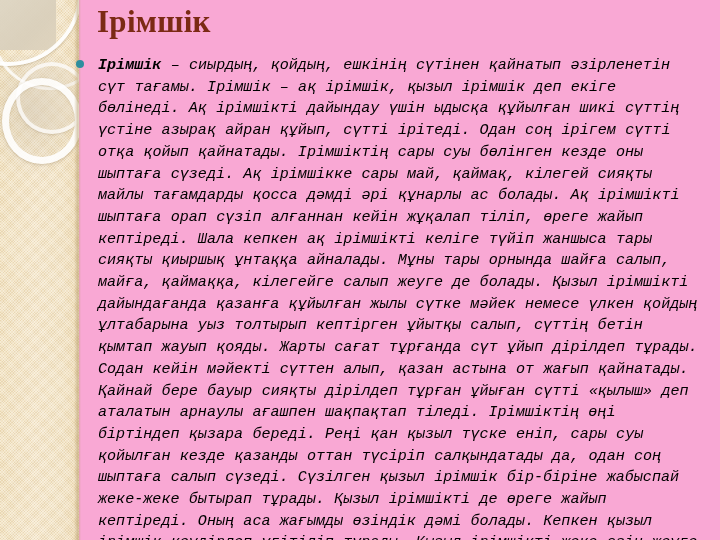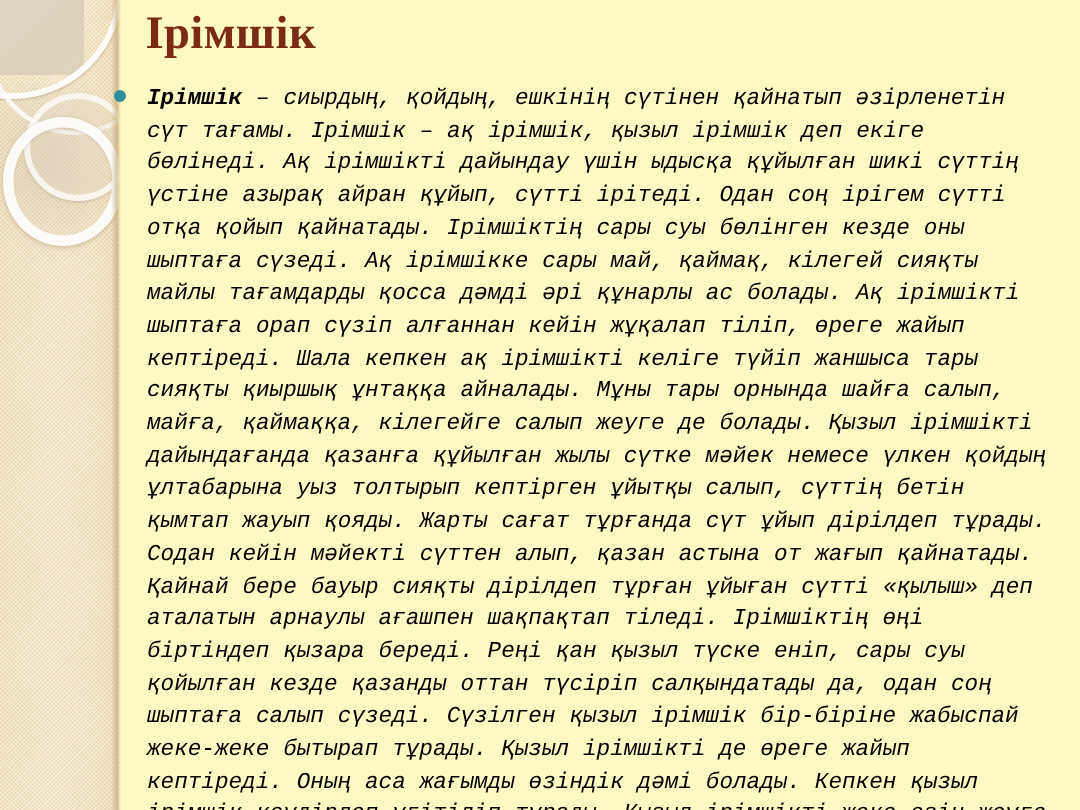--- a/index.html
+++ b/index.html
@@ -8,21 +8,21 @@
     width: 720px;
     height: 540px;
     overflow: hidden;
     background: #ffffff;
   }
 
   .slide {
     position: relative;
     width: 720px;
     height: 540px;
-    background: #fef9c3;
+    background: #f9a8d4;
     font-family: "Liberation Serif", "DejaVu Serif", serif;
   }
 
   
   .deco-band {
     position: absolute;
     left: 0;
     top: 0;
     width: 79px;
     height: 540px;

